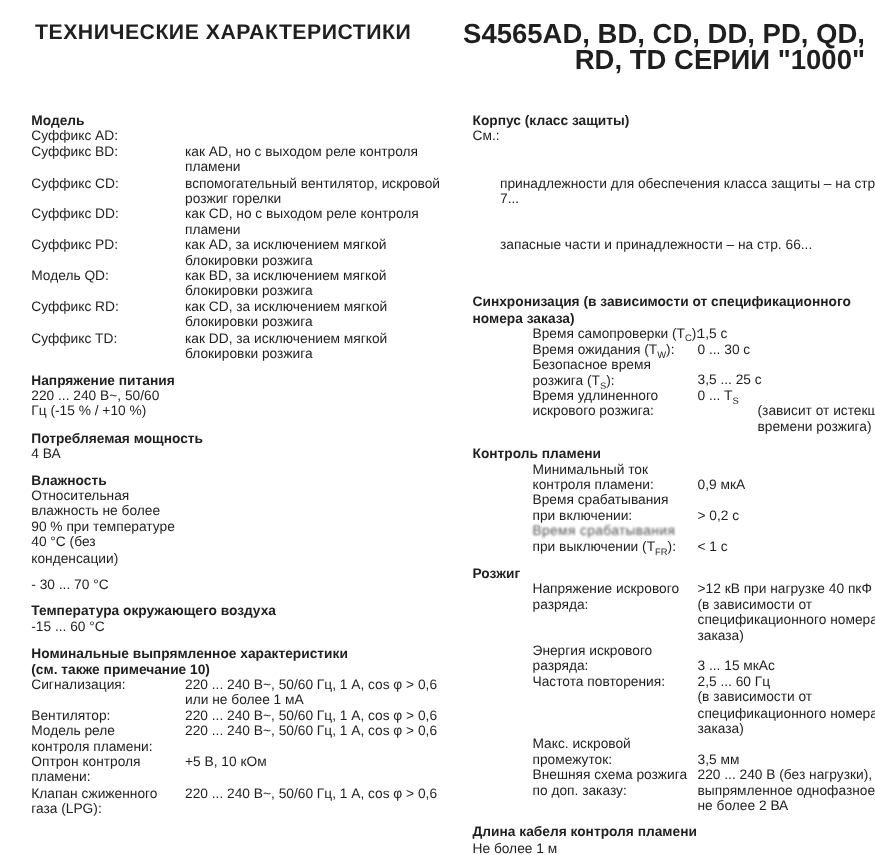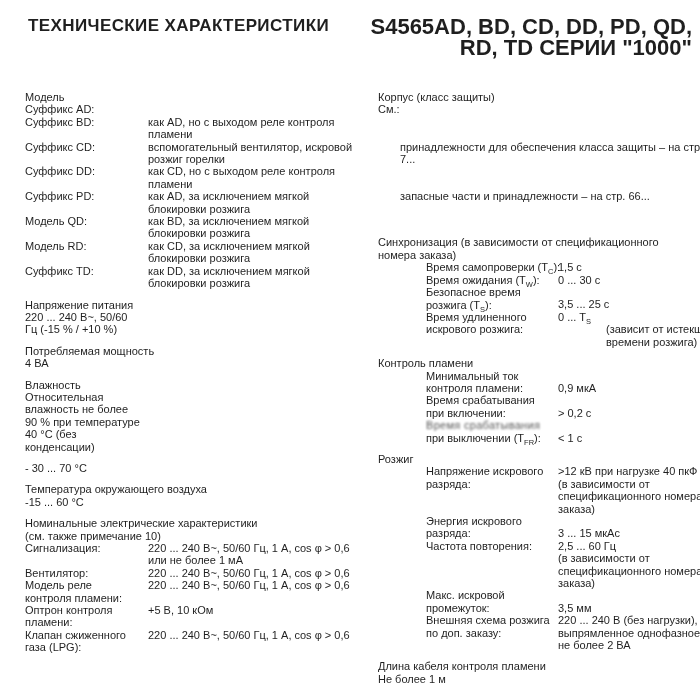--- a/index.html
+++ b/index.html
@@ -10,21 +10,21 @@
   }
   .masthead { display:flex; justify-content:space-between; align-items:flex-start;
     padding:16px 8px 0 28px; }
   .title-left { font-size:17px; font-weight:bold; letter-spacing:0.4px; white-space:pre; }
   .title-right { font-size:22px; font-weight:bold; text-align:right; line-height:21px; white-space:pre; }
   .columns { display:flex; margin-top:33px; font-size:11px; line-height:12.4px; }
   .col-left { width:330px; margin-left:25px; flex-shrink:0; }
   .col-right { width:322px; margin-left:23px; flex-shrink:0; }
   .section { margin-top:9px; }
   .section:first-child { margin-top:0; }
-  h3.sec { font-size:11px; font-weight:normal; margin:0; white-space:pre; }
+  h3.sec { font-size:11px; font-weight:bold; margin:0; white-space:pre; }
   .body { white-space:pre; }
   .row { display:flex; align-items:flex-start; }
   .lbl { width:123px; flex-shrink:0; white-space:pre; }
   .col-right .lbl { width:132px;margin-left:48px; }
   .val { white-space:pre; }
   .val.off { padding-top:12.4px; }
   .note { white-space:pre;margin-left:48px; }
   .see-items { margin-left:22px; white-space:pre; }
   sub { font-size:7.5px; line-height:0; }
   .degraded { filter:blur(0.8px); opacity:0.78; letter-spacing:0.3px; }
@@ -68,21 +68,21 @@
             <div class="lbl">Суффикс PD:</div>
             <div class="val">как AD, за исключением мягкой
 блокировки розжига</div>
           </div>
         <div class="row">
             <div class="lbl">Модель QD:</div>
             <div class="val">как BD, за исключением мягкой
 блокировки розжига</div>
           </div>
         <div class="row">
-            <div class="lbl">Модель RD:</div>
+            <div class="lbl">Суффикс RD:</div>
             <div class="val">как CD, за исключением мягкой
 блокировки розжига</div>
           </div>
         <div class="row">
             <div class="lbl">Суффикс TD:</div>
             <div class="val">как DD, за исключением мягкой
 блокировки розжига</div>
           </div>
       </div>
 
@@ -109,21 +109,21 @@
       <div class="section">
         <div class="body">- 30 ... 70 °C</div>
       </div>
 
       <div class="section">
         <h3 class="sec">Температура окружающего воздуха</h3>
         <div class="body">-15 ... 60 °C</div>
       </div>
 
       <div class="section">
-        <h3 class="sec">Номинальные электрические характеристики</h3>
+        <h3 class="sec">Номинальные выпрямленное характеристики</h3>
         <h3 class="sec">(см. также примечание 10)</h3>
         <div class="row">
             <div class="lbl">Сигнализация:</div>
             <div class="val">220 ... 240 В~, 50/60 Гц, 1 А, cos φ &gt; 0,6
 или не более 1 мА</div>
           </div>
         <div class="row">
             <div class="lbl">Вентилятор:</div>
             <div class="val">220 ... 240 В~, 50/60 Гц, 1 А, cos φ &gt; 0,6</div>
           </div>

